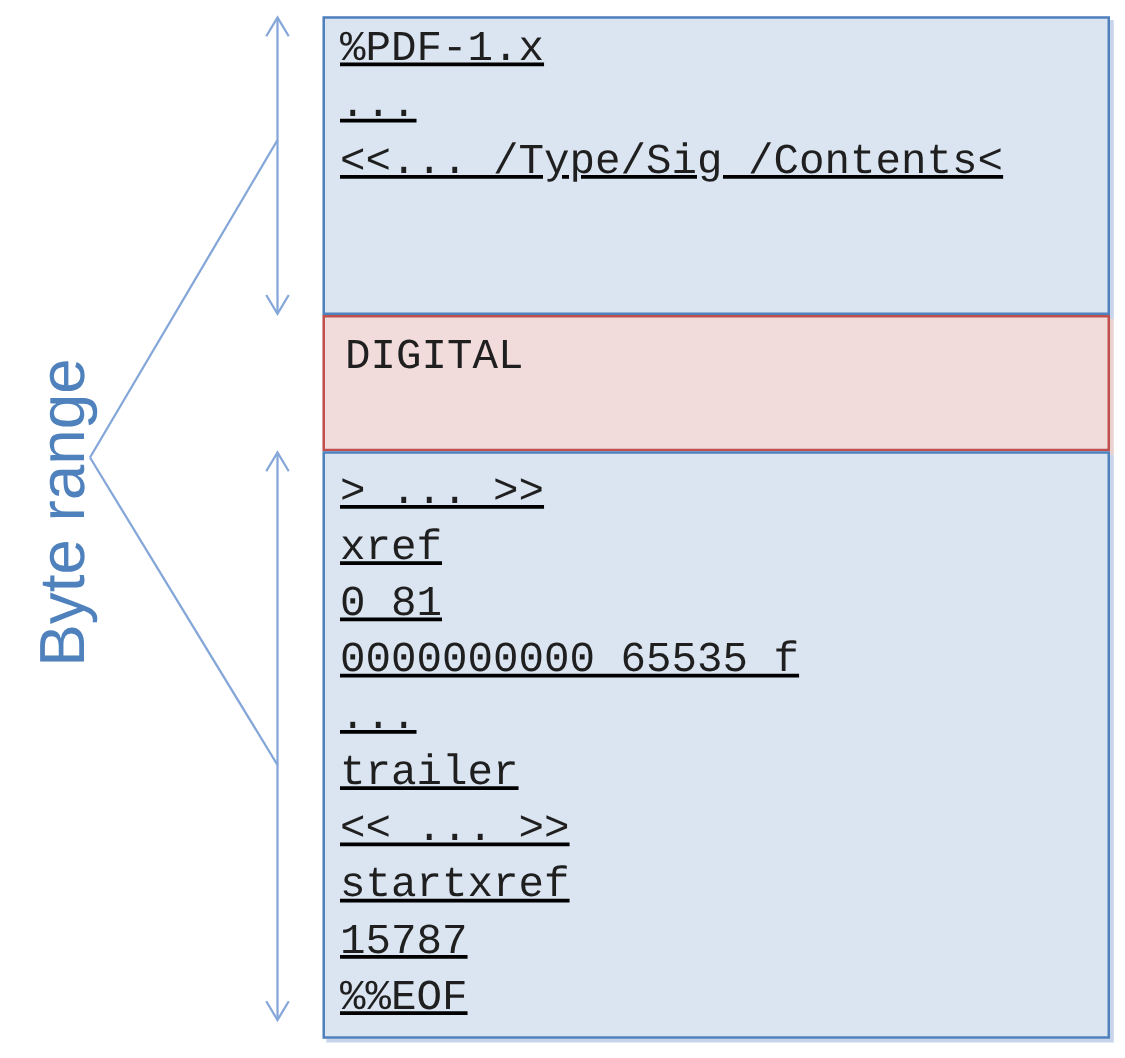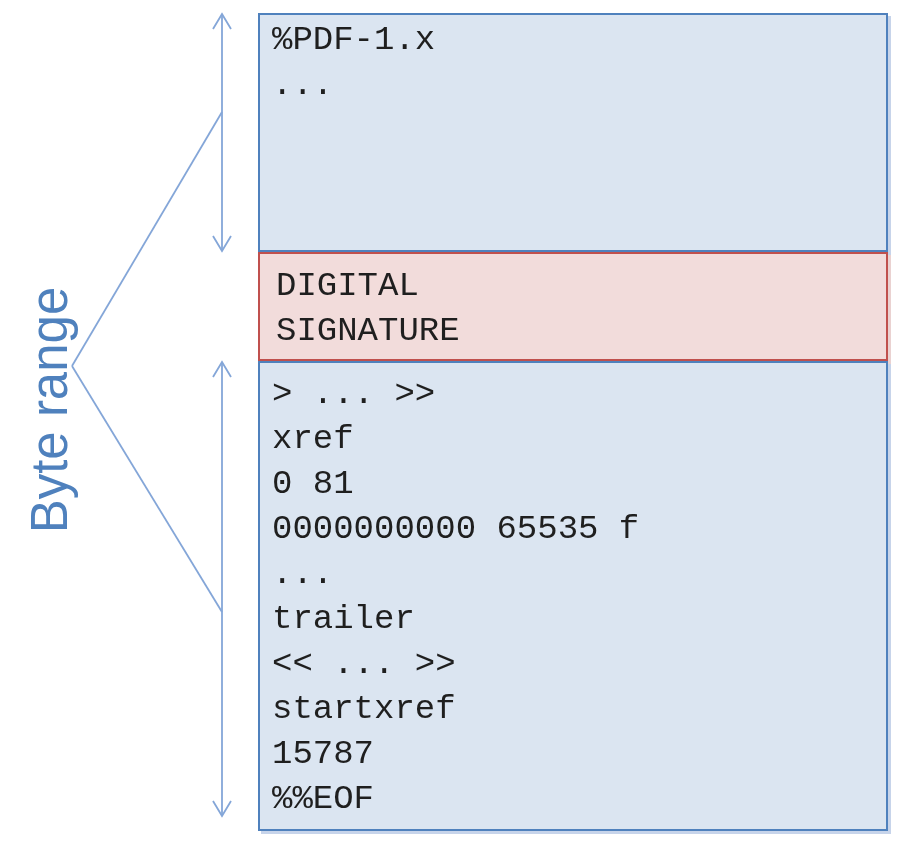--- a/index.html
+++ b/index.html
@@ -36,20 +36,21 @@
 
   .box {
     position: absolute;
     left: 258px;
     width: 630px;
   }
   .box.blue {
     background: var(--box_blue_fill, #dbe5f1);
     border: 2px solid var(--box_blue_border, #4f81bd);
     box-shadow: 3px 3px 0 rgba(130, 160, 208, 0.45);
+    text-decoration: underline;
   }
   .box.pink {
     background: var(--box_red_fill, #f2dcdb);
     border: 2px solid var(--box_red_border, #c0504d);
     box-shadow: 3px 3px 0 rgba(208, 155, 152, 0.45);
   }
   .box-header { top: 13px;  height: 239px; }
   .box-sig    { top: 252px; height: 109px; }
   .box-tail   { top: 361px; height: 470px; }
 
@@ -81,24 +82,24 @@
       <polyline class="arrow-line" points="213,377 222,362 231,377"></polyline>
       <polyline class="arrow-line" points="213,801 222,816 231,801"></polyline>
     </g>
     <line class="brace-line" x1="72" y1="366" x2="222" y2="112"></line>
     <line class="brace-line" x1="72" y1="366" x2="222" y2="612"></line>
   </svg>
 
   <div class="byte-range-label">Byte range</div>
 
   <div class="box blue box-header">
-    <div class="code"><div class="code-line">%PDF-1.x</div><div class="code-line">...</div></div>
+    <div class="code"><div class="code-line">%PDF-1.x</div><div class="code-line">...</div><div class="code-line">&lt;&lt;... /Type/Sig /Contents&lt;</div></div>
   </div>
 
   <div class="box pink box-sig">
-    <div class="code"><div class="code-line">DIGITAL</div><div class="code-line">SIGNATURE</div></div>
+    <div class="code"><div class="code-line">DIGITAL</div></div>
   </div>
 
   <div class="box blue box-tail">
     <div class="code"><div class="code-line">&gt; ... &gt;&gt;</div><div class="code-line">xref</div><div class="code-line">0 81</div><div class="code-line">0000000000 65535 f</div><div class="code-line">...</div><div class="code-line">trailer</div><div class="code-line">&lt;&lt; ... &gt;&gt;</div><div class="code-line">startxref</div><div class="code-line">15787</div><div class="code-line">%%EOF</div></div>
   </div>
 
 </div>
 
 </body></html>

